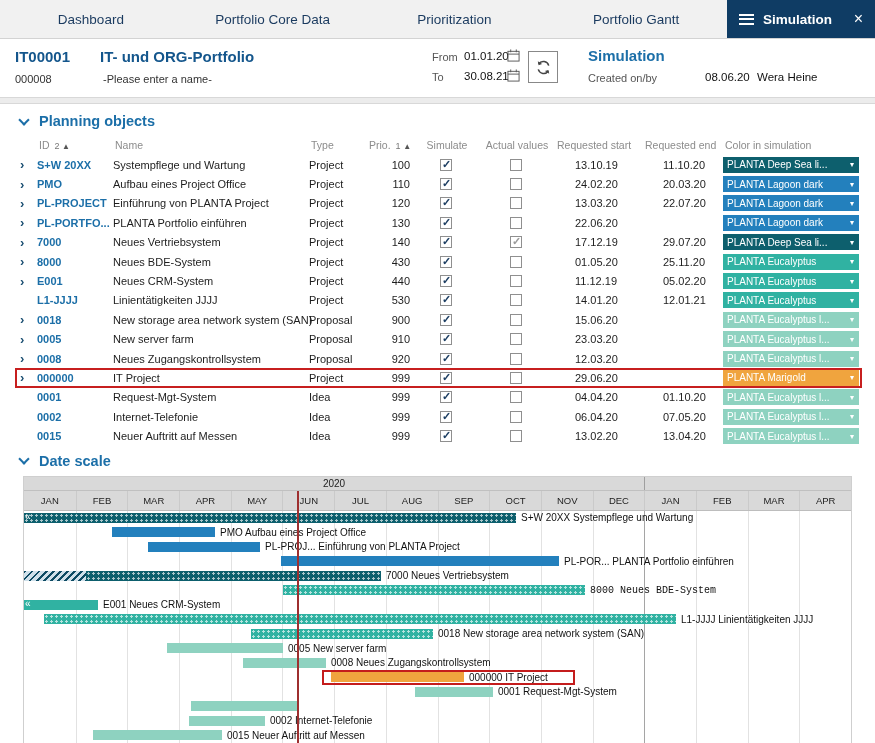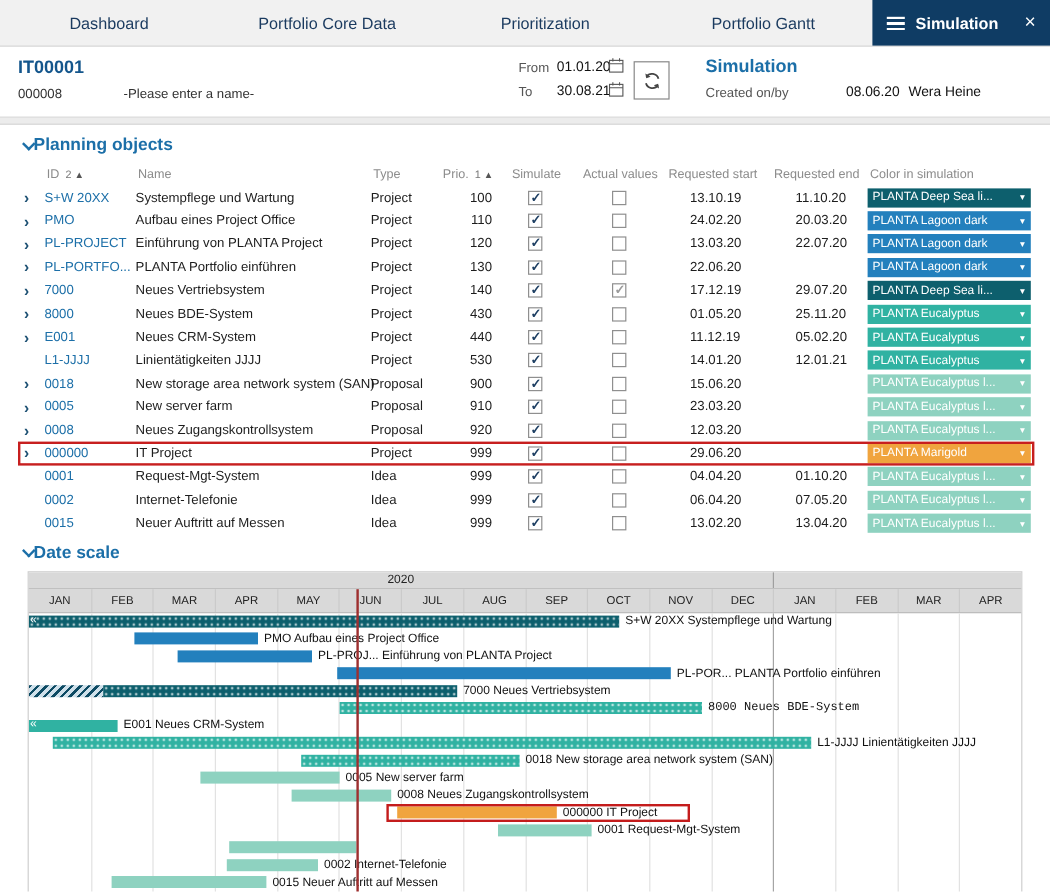--- a/index.html
+++ b/index.html
@@ -20,33 +20,33 @@
 .h-id{font-size:15px;font-weight:bold;color:#14568c}
 .h-sub{font-size:11px;color:#333}
 .h-lab{font-size:11px;color:#555}
 .h-val{font-size:11.5px;color:#111;cursor:text}
 .h-sim{font-size:15px;font-weight:bold;color:#1c6fa8}
 .refresh-btn{width:30px;height:32px;border:1px solid #888;background:#fff;display:flex;align-items:center;justify-content:center;cursor:pointer}
 .cal{cursor:pointer;display:inline-block}
 .gapbar{height:7px;background:#ececec;border-top:1px solid #d8d8d8;border-bottom:1px solid #d8d8d8}
 
 
-.sect-head{display:flex;align-items:center;padding:9px 0 5px 20px;color:#1c6fa8;font-size:14.5px;font-weight:bold}
+.sect-head{display:flex;align-items:center;gap:11px;padding:9px 0 5px 20px;color:#1c6fa8;font-size:14.5px;font-weight:bold}
 .chev{width:8px;height:8px;border-left:2px solid #1c6fa8;border-bottom:2px solid #1c6fa8;transform:rotate(-45deg);margin-top:-3px;cursor:pointer}
 
 
 .tgrid{display:grid;grid-template-columns:22px 76px 196px 58px 46px 66px 74px 88px 82px 1fr;align-items:center}
 .thead{height:18px;margin:2px 0 1px 15px;width:847px;color:#8c8c8c;font-size:10.5px}
 .th{white-space:nowrap;padding-left:2px;cursor:pointer}
 .th-c{text-align:center}
 .th-sort{font-size:9px;color:#777;margin-left:5px}
 .th-sort .arr{font-size:8px;color:#555}
 .trow{height:19.4px;margin-left:15px;width:847px;font-size:11px;color:#1d1d1d;position:relative;cursor:pointer}
 .texp{color:#1b4f72;font-weight:bold;font-size:13px;padding-left:5px;line-height:1}
-.tid{color:#1c6fa8;font-weight:normal;white-space:nowrap}
+.tid{color:#1c6fa8;font-weight:bold;white-space:nowrap}
 .tname,.ttype{white-space:nowrap}
 .tprio{text-align:right;padding-right:3px}
 .tc{display:flex;justify-content:center}
 .tdate{padding-left:22px;white-space:nowrap}
 .cbx{width:12px;height:12px;border:1px solid #8f8f8f;background:#fff;position:relative;cursor:pointer}
 .cbx.checked::after{content:"✓";position:absolute;left:1px;top:-2px;font-size:11px;font-weight:bold;color:#1e3f63}
 .cbx.checked.gray::after{color:#9b9b9b}
 .tcolor{padding-right:3px}
 .color-select{height:16px;display:flex;align-items:center;justify-content:space-between;padding:0 5px 0 4px;color:#fff;font-size:10px;white-space:nowrap;cursor:pointer;overflow:hidden}
 .cs-chev{font-size:8px;margin-left:4px}
@@ -91,20 +91,21 @@
   <div class="active-tab">
     <span class="hamb"></span>
     <span>Simulation</span>
     <span class="close-x">×</span>
   </div>
 </div>
 
 <div class="app-header">
   <div class="abs h-id" style="left:15px;top:9px">IT00001</div>
   <div class="abs h-sub" style="left:15px;top:34px">000008</div>
+  <div class="abs h-id" style="left:100px;top:9px">IT- und ORG-Portfolio</div>
   <div class="abs h-sub" style="left:103px;top:34px">-Please enter a name-</div>
 
   <div class="abs h-lab" style="left:432px;top:12px">From</div>
   <div class="abs h-val" style="left:464px;top:11px">01.01.20</div>
   <span class="abs cal" style="left:507px;top:9px">
     <svg width="13" height="13" viewBox="0 0 14 14">
         <rect x="1" y="2.5" width="12" height="10.5" fill="none" stroke="#555"></rect>
         <line x1="1" y1="5.5" x2="13" y2="5.5" stroke="#555"></line>
         <line x1="4" y1="0.5" x2="4" y2="3.5" stroke="#555"></line>
         <line x1="10" y1="0.5" x2="10" y2="3.5" stroke="#555"></line>

